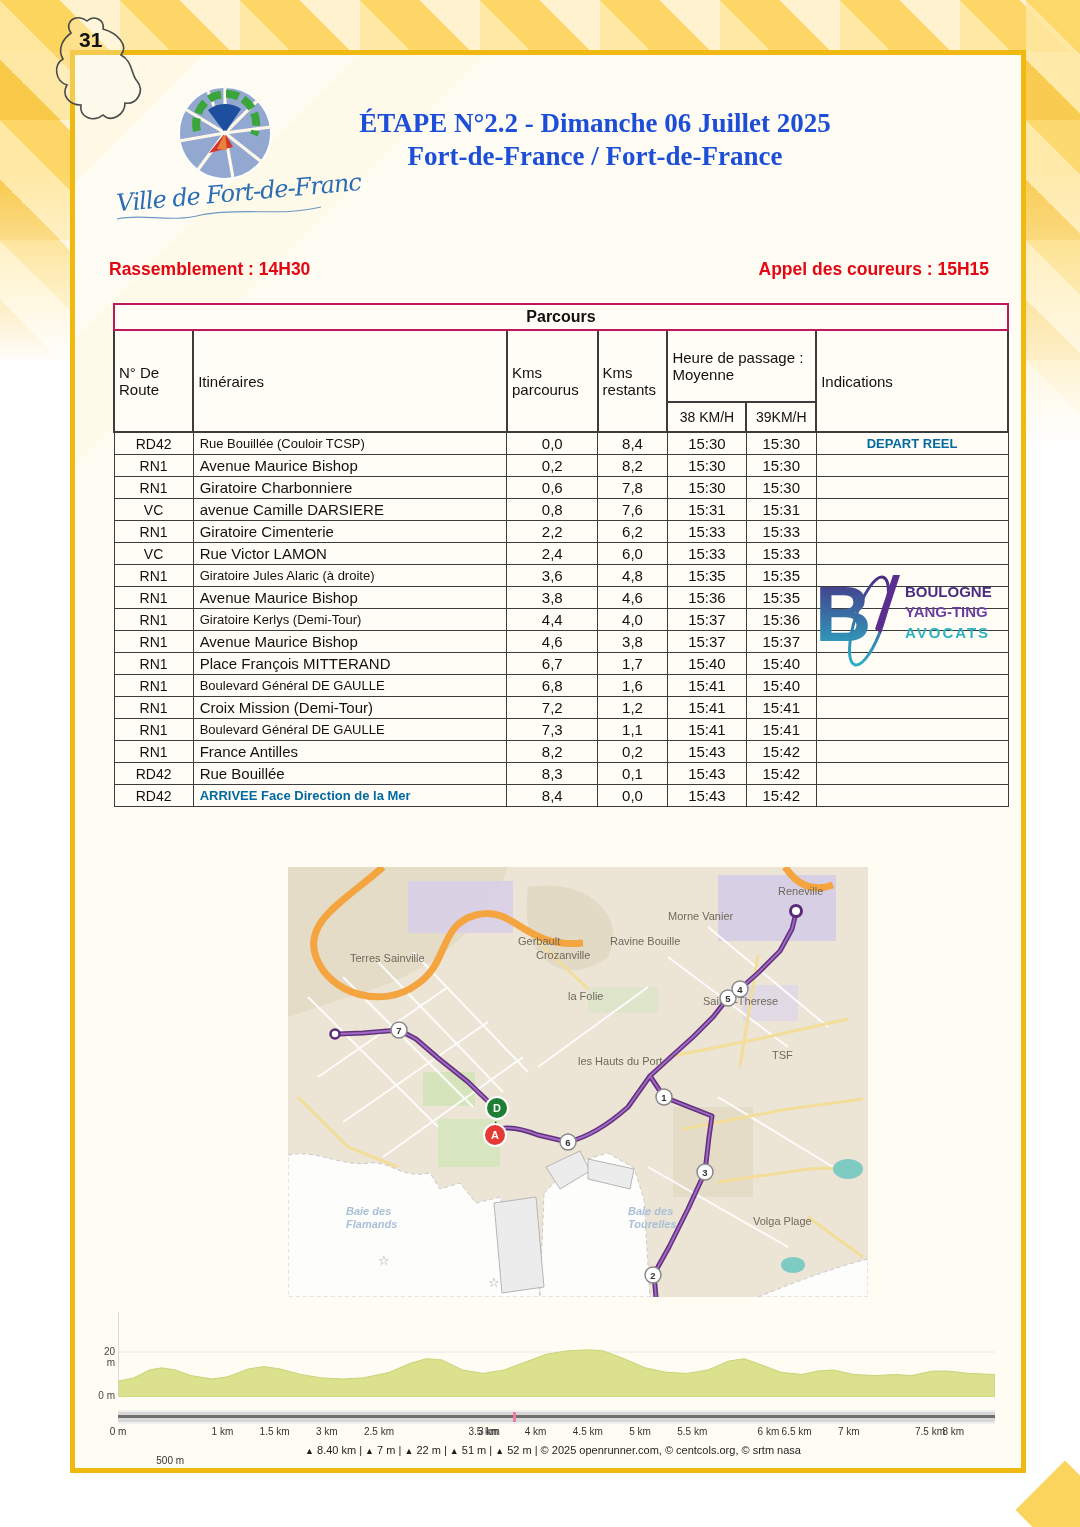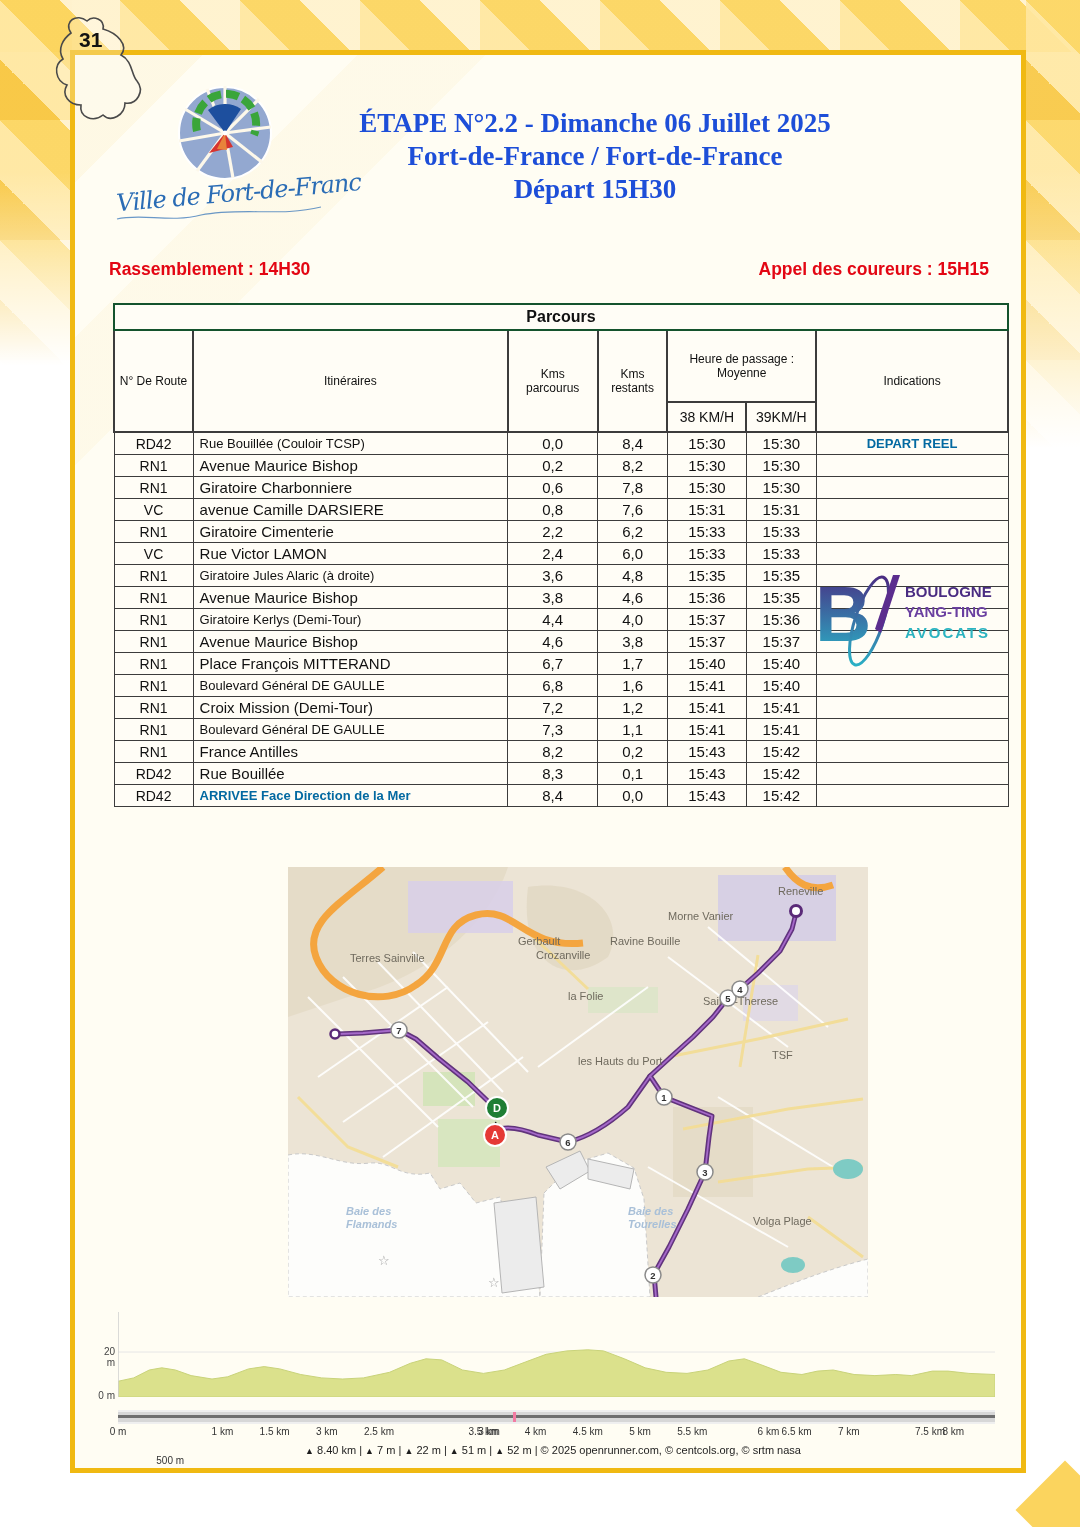--- a/index.html
+++ b/index.html
@@ -25,24 +25,24 @@
       linear-gradient(135deg, rgba(250,227,160,.35) 0 90px, rgba(255,255,255,0) 90px 200px, rgba(250,231,175,.30) 200px 290px, rgba(255,255,255,0) 290px);}
   
   #title-block{left:170px;top:52px;width:700px;text-align:center;color:#1d4ed8;
       font-family:"Liberation Serif",serif;font-weight:bold;font-size:27px;line-height:33px;}
   #meet-row{left:34px;top:204px;width:880px;display:flex;justify-content:space-between;
       font-weight:bold;font-size:17.5px;color:#e30613;gap:14px;}
   
   #parcours{left:38px;top:248px;width:896px;border-collapse:collapse;background:#fffdf6;
       font-size:15px;color:#111;}
   #parcours td,#parcours th{border:1px solid #3c3c3c;padding:0 4px;font-weight:normal;}
-  #parcours .outer{border:2px solid #14532d;}
+  #parcours .outer{border:2px solid #be185d;}
   #parcours thead .big{border-width:2px;}
   .t-title{font-weight:bold !important;font-size:16px;text-align:center;height:24px;}
-  .hdr{text-align:center;vertical-align:middle;font-size:12px;}
+  .hdr{text-align:left;vertical-align:middle;font-size:15px;}
   .sub{height:28px;font-size:14px;text-align:center;}
   tbody td{height:21px;}
   .c{text-align:center;}
   .route{font-size:14px;text-align:center;}
   .itin{text-align:left;padding-left:6px !important;}
   .red{color:#0369a1;font-weight:bold !important;}
   .small{font-size:13px;}
   
   #byt{left:742px;top:514px;width:196px;height:102px;}
   
@@ -95,21 +95,20 @@
     <circle cx="50" cy="50" r="2.4" fill="#fff"></circle>
   </svg>
   <svg class="abs" style="left:36px;top:112px;" width="250" height="70" viewBox="0 0 250 70">
     <text class="sig" x="6" y="44" font-size="24" fill="#2a6cb5" transform="rotate(-5 10 40)" letter-spacing="-1">Ville de Fort-de-France</text>
     <path d="M6,52 C30,46 60,56 90,48 C130,40 170,50 210,40" fill="none" stroke="#2a6cb5" stroke-width="1.1" opacity=".7"></path>
   </svg>
 
   <div class="abs" id="title-block">
     <div>ÉTAPE N°2.2 - Dimanche 06 Juillet 2025</div>
     <div>Fort-de-France / Fort-de-France</div>
-    <div>Départ 15H30</div>
   </div>
 
   <div class="abs" id="meet-row">
     <span>Rassemblement : 14H30</span>
     <span>Appel des coureurs : 15H15</span>
   </div>
 
   <table class="abs" id="parcours">
     <colgroup>
       <col style="width:70px">

